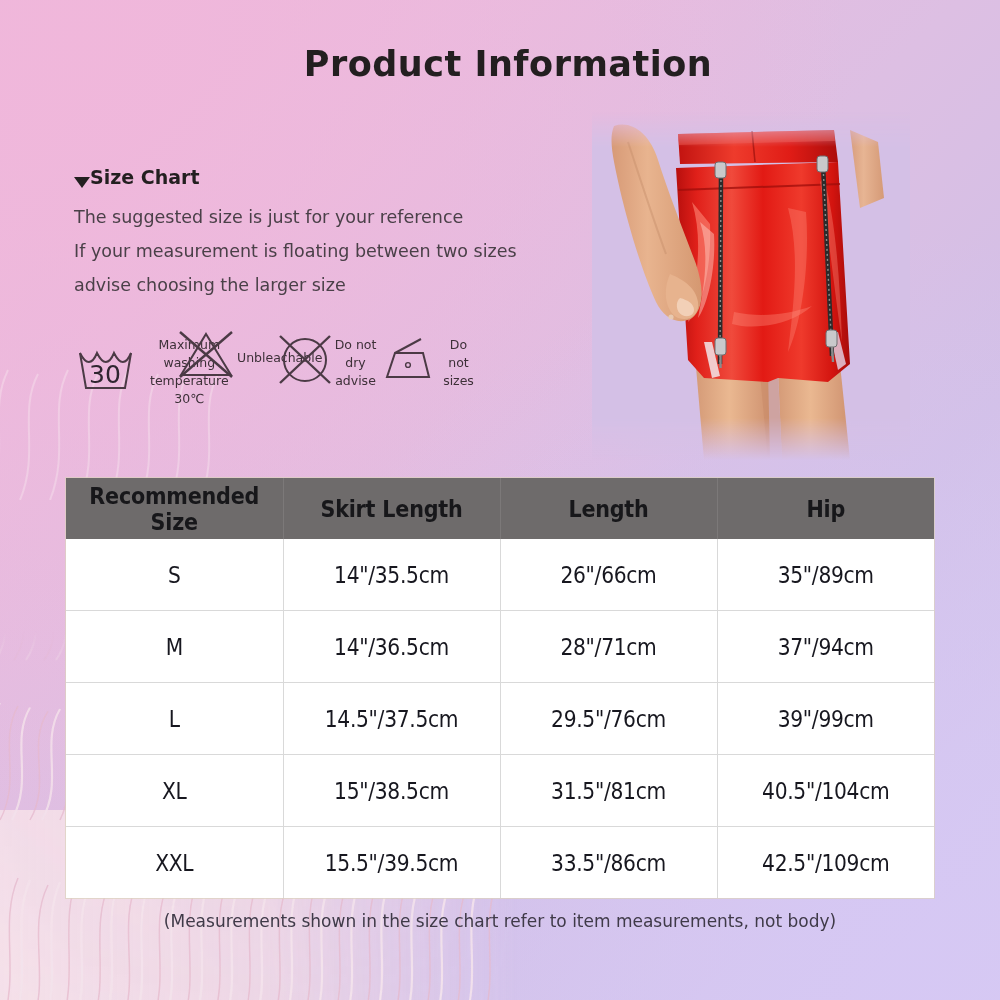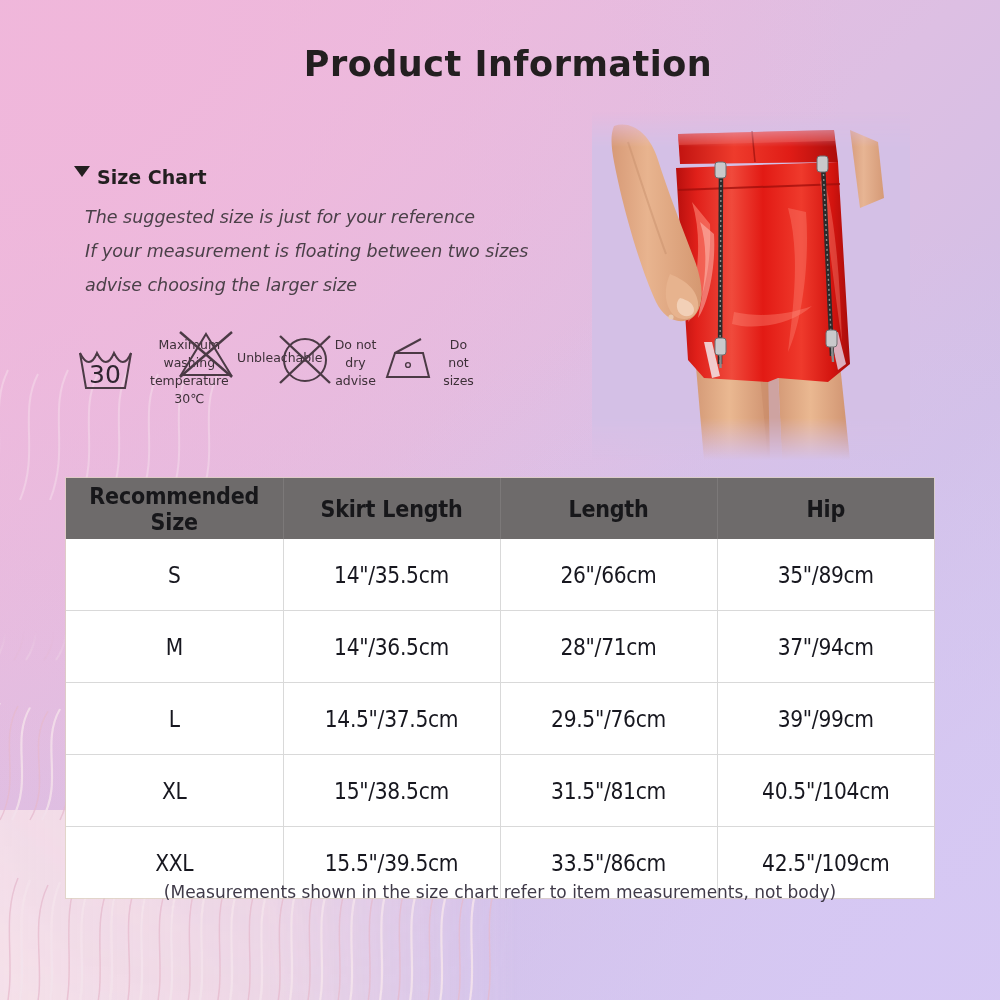--- a/index.html
+++ b/index.html
@@ -58,44 +58,42 @@
     font-family: "DejaVu Sans", sans-serif;
     margin-left: 8px;
   }
 
   
   .sizechart-head {
     position: absolute;
     top: 166px;
     left: 74px;
     display: flex;
-    align-items: flex-start;
-    gap: 7px;
+    align-items: flex-end;
   }
   .tri {
     width: 0;
     height: 0;
     border-left: 8px solid transparent;
     border-right: 8px solid transparent;
     border-top: 11px solid #231f20;
     display: block;
   }
   .sizechart-head .label {
     font-size: 19px;
     font-weight: bold;
     color: #231f20;
     font-family: "DejaVu Sans", sans-serif;
   }
 
   .desc {
     position: absolute;
     top: 200px;
-    left: 85px;
+    left: 74px;
     width: 500px;
-    font-style: italic;
   }
   .desc div {
     font-size: 17.5px;
     color: #4a4048;
     line-height: 34px;
     font-family: "DejaVu Sans", sans-serif;
   }
 
   
   .care-row {
@@ -170,21 +168,21 @@
     height: 69px;
     border-top: 1px solid #d9d9d9;
     border-right: 1px solid #d9d9d9;
     letter-spacing: -0.3px;
   }
   .table tbody td:last-child { border-right: none; }
   .table tbody tr:first-child td { border-top: none; }
 
   .footnote {
     position: absolute;
-    top: 882px;
+    top: 911px;
     left: 0;
     width: 1000px;
     text-align: center;
     font-size: 17px;
     color: #3f3a48;
     font-family: "DejaVu Sans", sans-serif;
   }
 </style>
 </head>
 <body>

